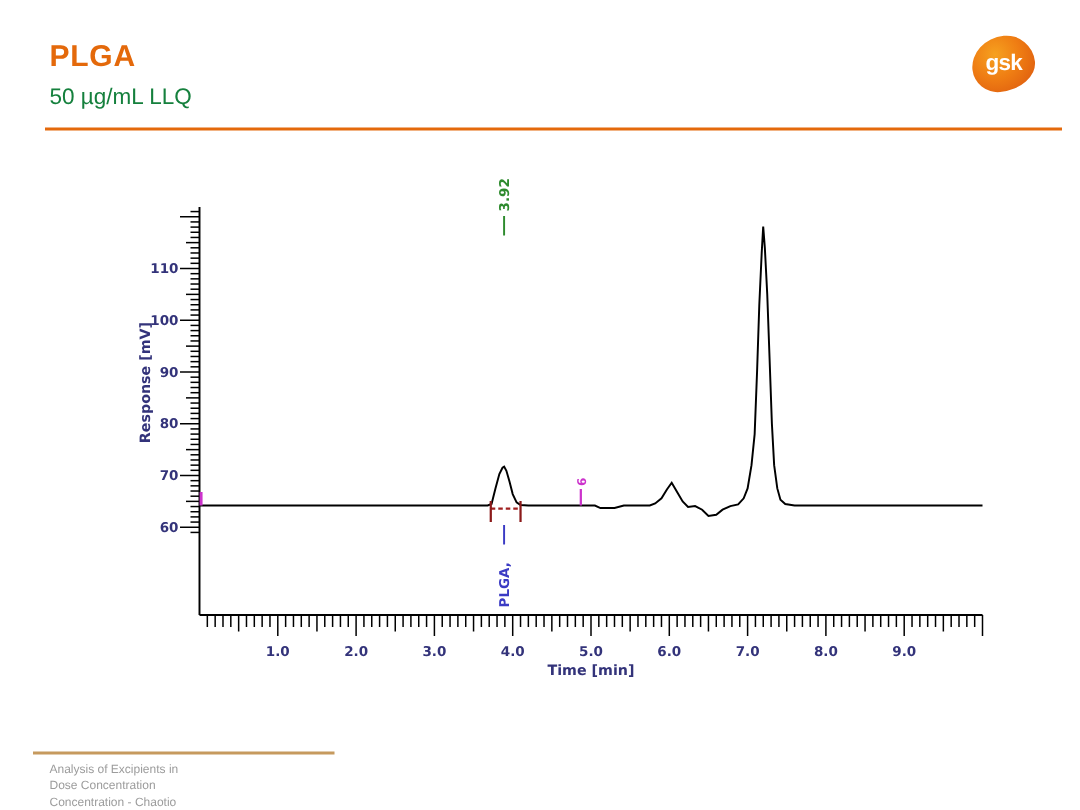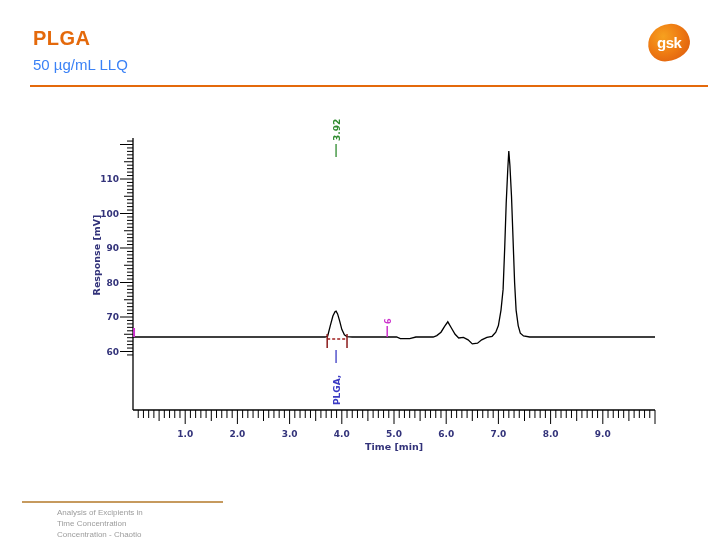--- a/index.html
+++ b/index.html
@@ -1,28 +1,28 @@
 <!DOCTYPE html>
 <html><head>
 <meta charset="utf-8">
 <style>
   html,body{margin:0;padding:0;background:#fff;}
   .slide{position:relative;width:720px;height:540px;background:#ffffff;overflow:hidden;
          font-family:"Liberation Sans", sans-serif;}
   .title{position:absolute;left:33px;top:27px;font-size:20px;font-weight:bold;color:#E4690B;letter-spacing:.5px;}
-  .subtitle{position:absolute;left:33px;top:56px;font-size:15px;font-weight:500;color:#3b82f6;}
+  .subtitle{position:absolute;left:33px;top:56px;font-size:15px;font-weight:500;color:#15803d;}
   .title-rule{position:absolute;left:30px;top:85px;width:678px;height:2px;background:#E4690B;}
   .gsk-logo{position:absolute;left:648px;top:24px;width:42px;height:37px;
             background:radial-gradient(circle at 38% 32%, #f6a11f 0%, #ef7d13 45%, #d9530e 100%);
             border-radius:55% 45% 60% 40% / 55% 52% 48% 45%;
             transform:rotate(-6deg);
             display:flex;align-items:center;justify-content:center;}
   .gsk-logo span{color:#ffffff;font-weight:bold;font-size:15px;letter-spacing:-0.5px;transform:rotate(6deg);}
   .footer-rule{position:absolute;left:22px;top:501px;width:201px;height:2px;background:#C69A5E;}
-  .footer{position:absolute;left:33px;top:507px;font-size:8px;line-height:11px;color:#9c9c9c;margin-left:24px;}
+  .footer{position:absolute;left:33px;top:507px;font-size:8px;line-height:11px;color:#9c9c9c;}
   svg text{font-family:"DejaVu Sans", sans-serif;}
 </style>
 </head>
 <body>
 
 <div class="slide">
   <div class="title">PLGA</div>
   <div class="subtitle">50 µg/mL LLQ</div>
   <div class="title-rule"></div>
   <div class="gsk-logo">
@@ -221,16 +221,16 @@
       <line x1="336.058" y1="144" x2="336.058" y2="157" stroke="#2E8B2E" stroke-width="1.3"></line>
       <line x1="336.058" y1="350" x2="336.058" y2="363" stroke="#3B3BC4" stroke-width="1.3"></line>
       <text x="0" y="0" fill="#3B3BC4" font-size="9" text-anchor="start" transform="translate(339.558,405) rotate(-90)" font-weight="bold">PLGA,</text>
       <text x="0" y="0" fill="#CC33CC" font-size="8" text-anchor="start" transform="translate(390.71400000000006,324) rotate(-90)" font-weight="bold">6</text>
       <line x1="387.21400000000006" y1="326" x2="387.21400000000006" y2="337.01" stroke="#CC33CC" stroke-width="1.5"></line>
     </svg>
 
   <div class="footer-rule"></div>
   <div class="footer">
     <div>Analysis of Excipients in</div>
-    <div>Time Concentration</div>
+    <div>Dose Concentration</div>
     <div>Concentration - Chaotio</div>
   </div>
 </div>
 
 </body></html>

